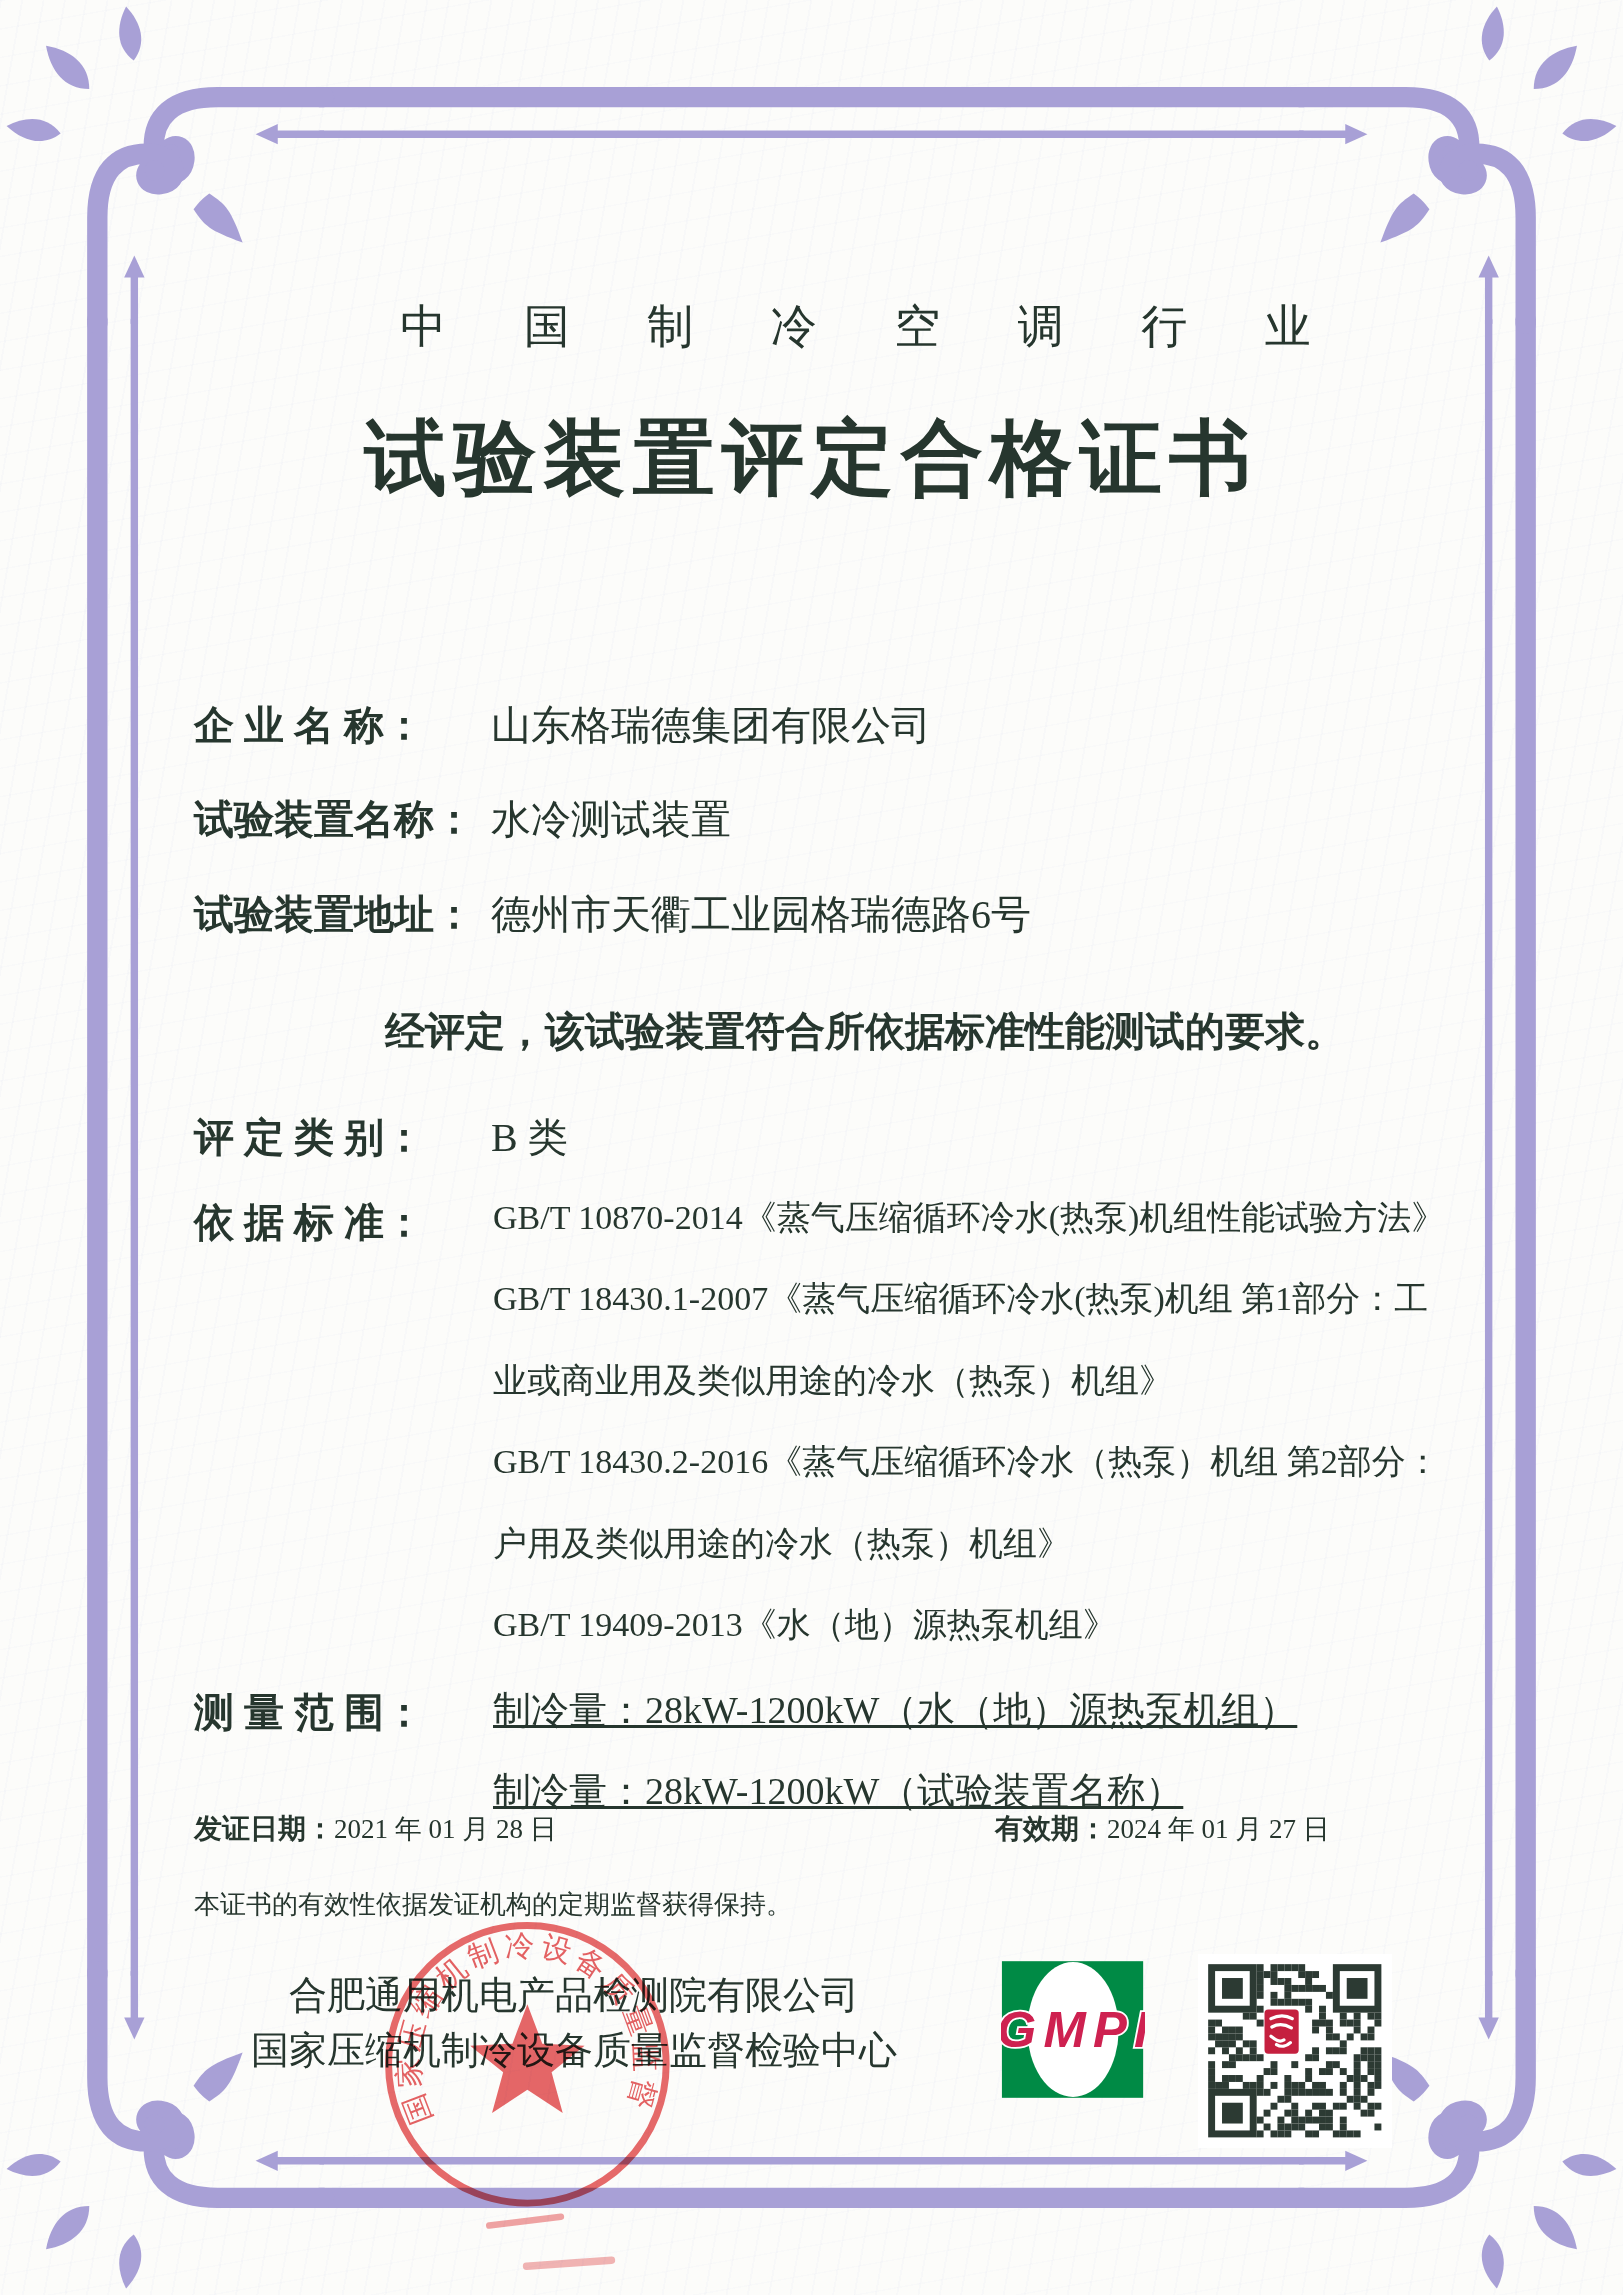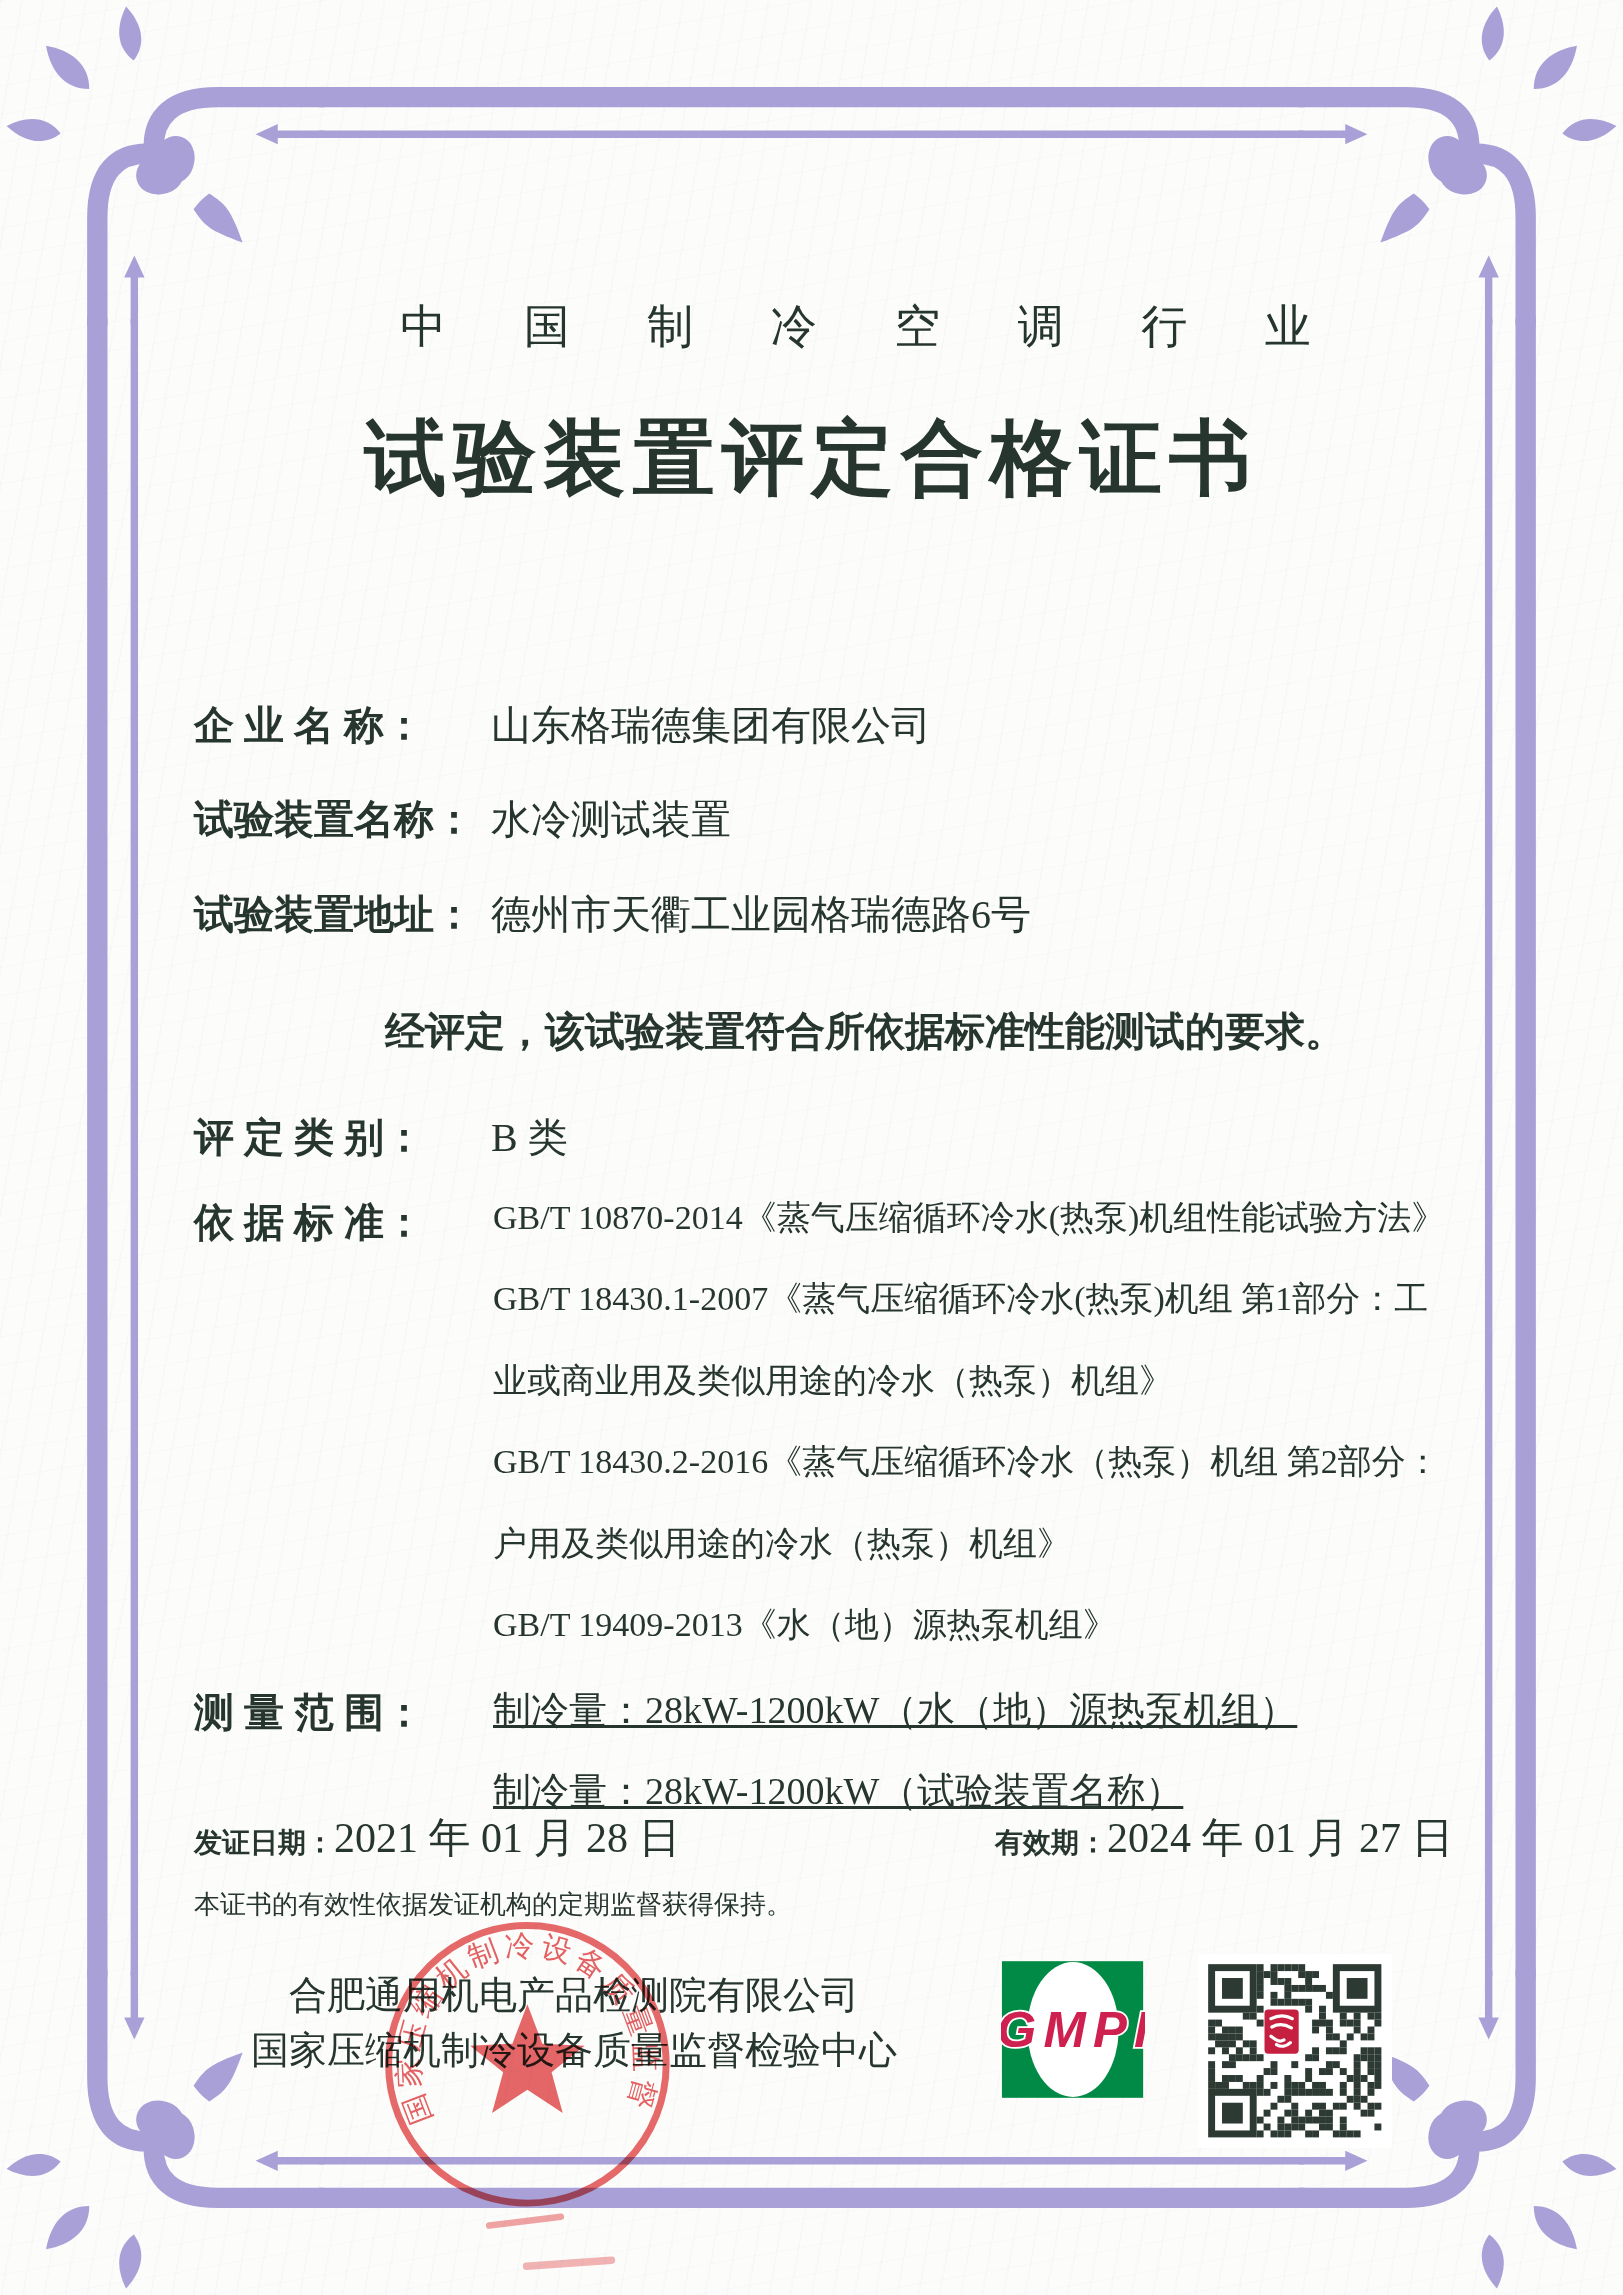--- a/index.html
+++ b/index.html
@@ -26,21 +26,21 @@
     top:404px;left:0;width:100%;text-align:center;
     font-size:82px;font-weight:900;letter-spacing:7.4px;
   }
   .cert-no{top:570px;right:204px;font-size:38px;font-weight:700;}
   .row-label{left:194px;font-size:40px;font-weight:700;white-space:nowrap;}
   .row-value{left:491px;font-size:40px;white-space:nowrap;}
   .statement{top:1004px;left:385px;font-size:40px;font-weight:700;white-space:nowrap;}
   .std-line{left:493px;font-size:34px;white-space:nowrap;}
   .range-line{left:493px;font-size:38px;white-space:nowrap;text-decoration:underline;}
   .date-label{font-size:28px;font-weight:700;}
-  .date-value{font-size:42px;}
+  .date-value{font-size:27px;}
   .note{top:1887px;left:194px;font-size:26px;white-space:nowrap;}
   .issuers{top:1968px;left:250px;width:648px;text-align:center;font-size:38px;line-height:1.45;}
   .seal-svg{left:370px;top:1907px;mix-blend-mode:multiply;opacity:.92;}
   .seal-svg text{font-family:"Liberation Serif","DejaVu Serif",serif;}
   .logo-svg{left:1001px;top:1960px;}
   .logo-svg text{
     font-family:"Liberation Sans","DejaVu Sans",sans-serif;
     font-weight:bold;font-style:italic;
   }
   .qr-svg{left:1198px;top:1954px;}

